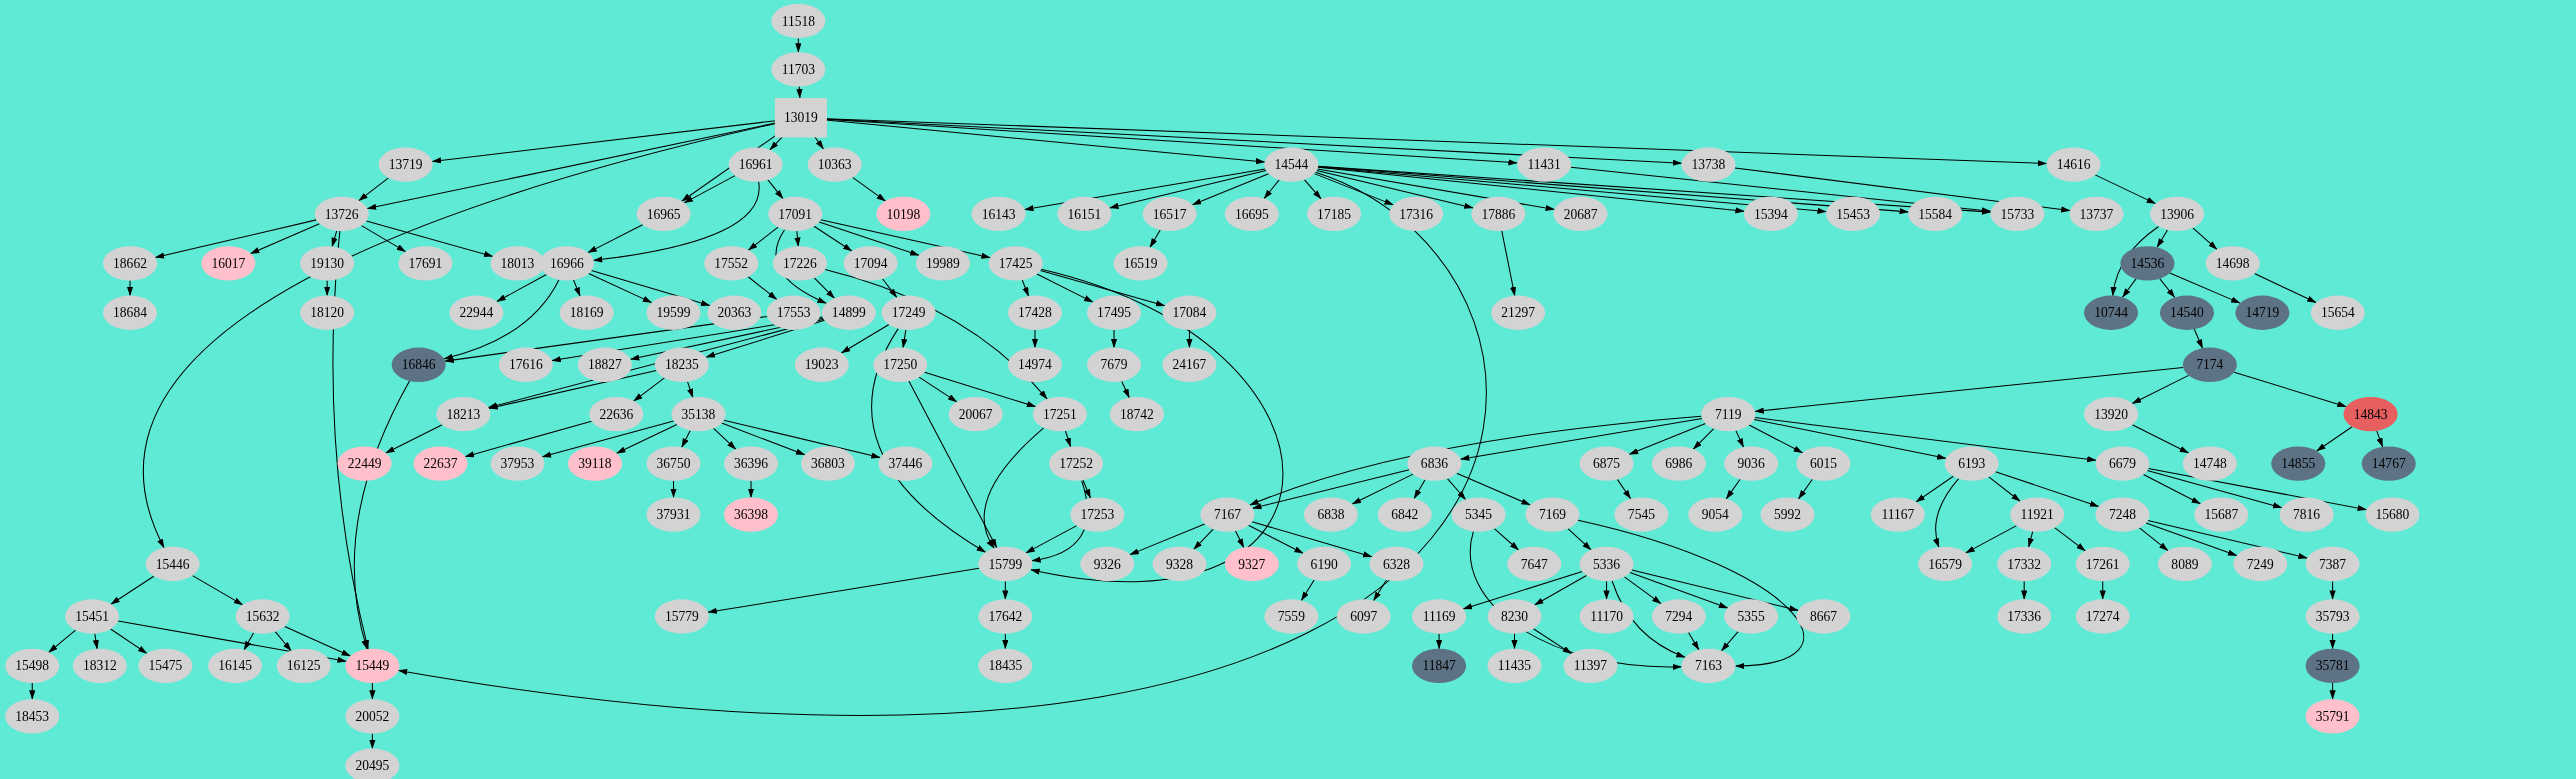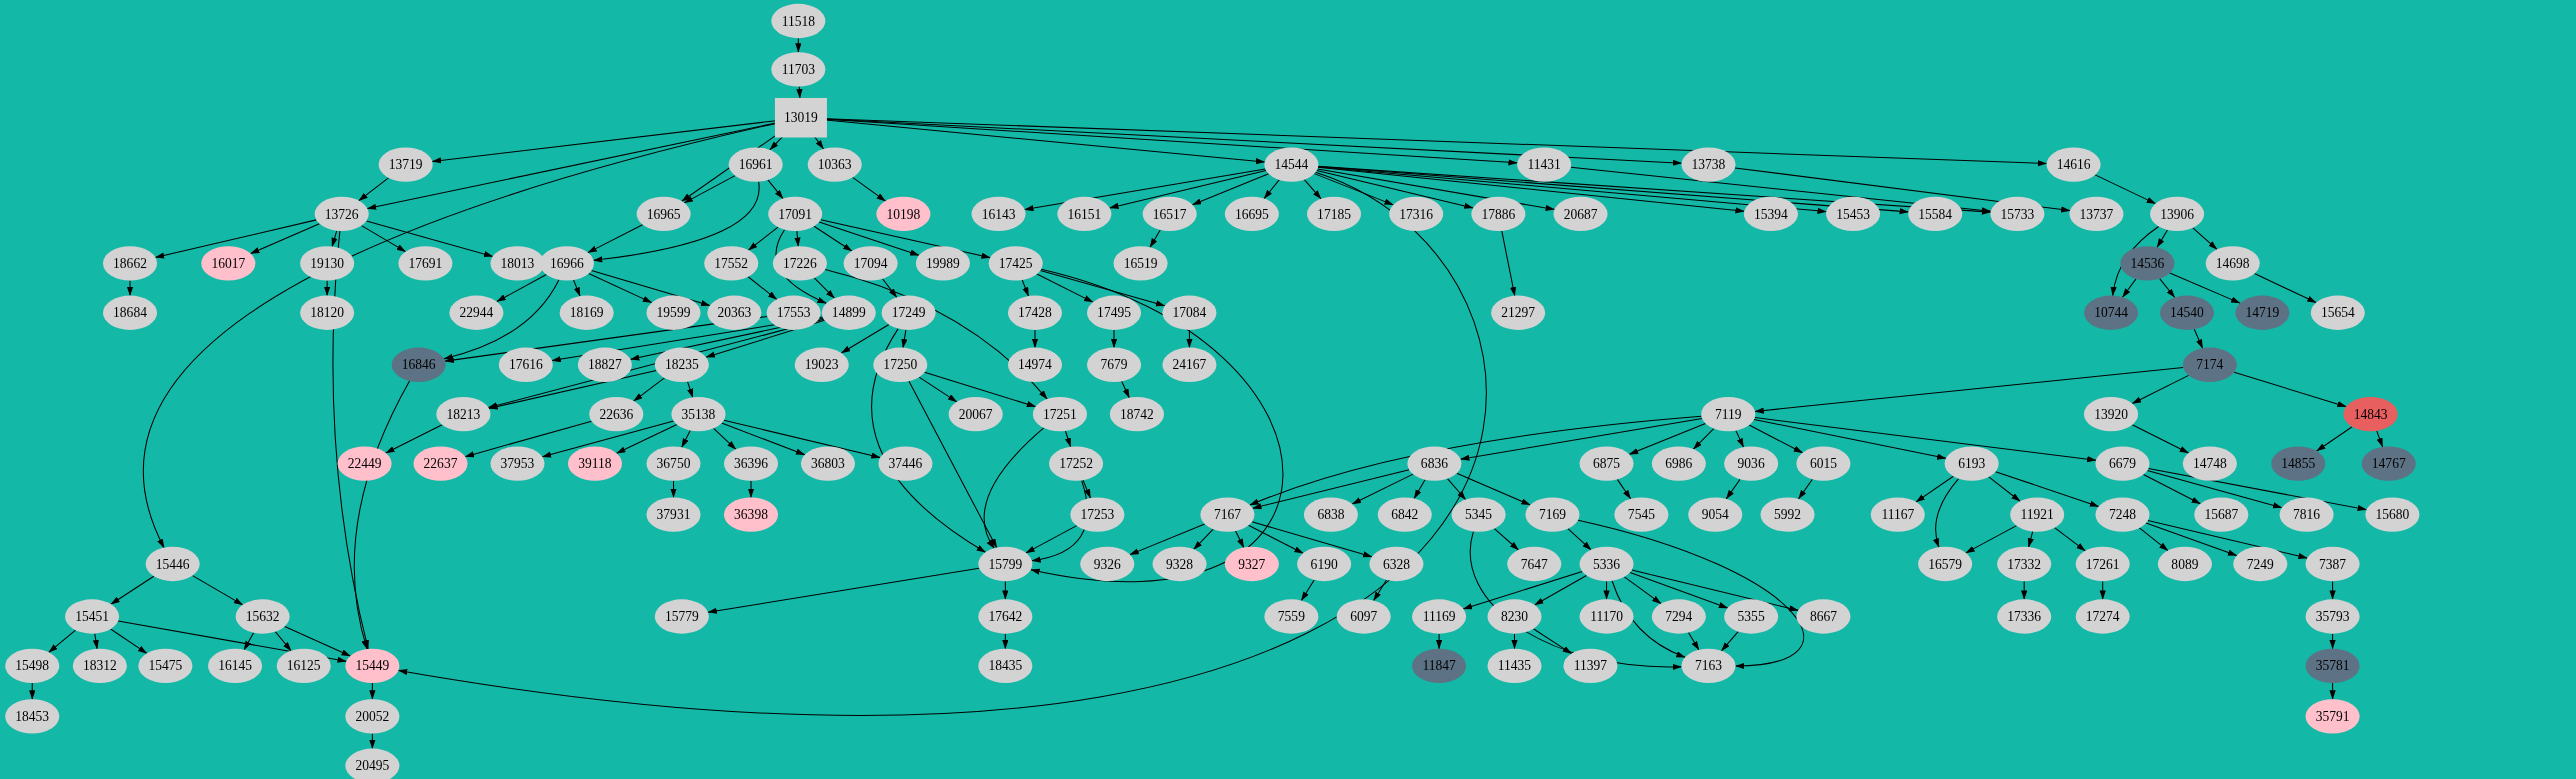--- a/index.html
+++ b/index.html
@@ -1,16 +1,16 @@
 <!DOCTYPE html>
 <html style="font-size:8.3px"><head>
 <meta charset="utf-8">
 <style>
   html,body{margin:0;padding:0;background:#ffffff;}
-  #canvas-wrap{position:relative;width:2576px;height:780px;background:#14b8a6;overflow:hidden;}
+  #canvas-wrap{position:relative;width:2576px;height:780px;background:#5eead4;overflow:hidden;}
   svg{display:block;}
   text{font-family:"Liberation Serif","DejaVu Serif",serif;fill:#000000;}
 </style>
 </head>
 <body>
 
 <div id="canvas-wrap">
   <svg id="graph" width="2576" height="780" viewBox="0 0 4953 1499" xmlns="http://www.w3.org/2000/svg">
     <defs>
       <marker id="arrow" markerUnits="userSpaceOnUse" markerWidth="20" markerHeight="14" refX="17" refY="6" orient="auto">

